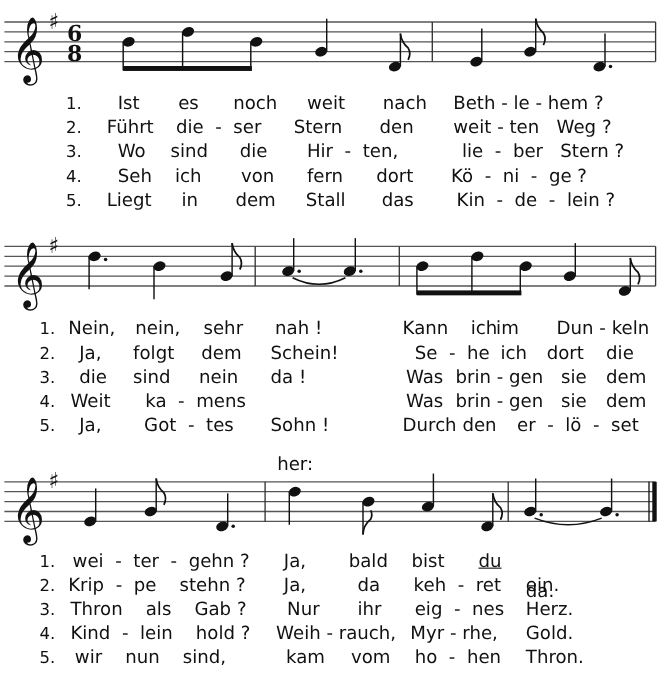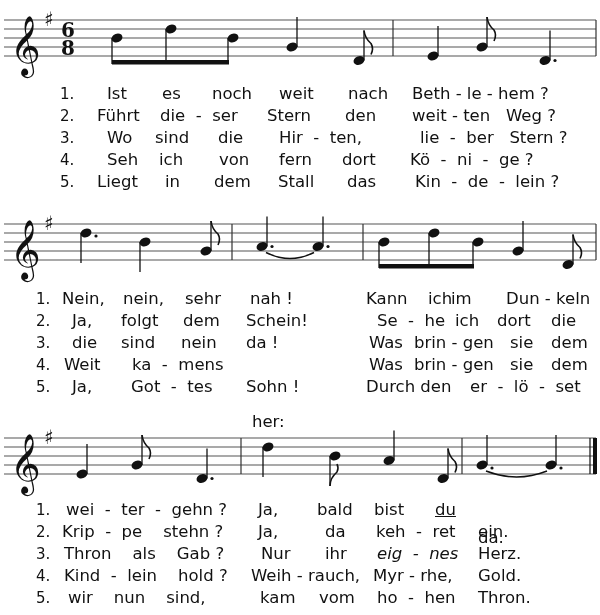--- a/index.html
+++ b/index.html
@@ -263,21 +263,21 @@
     <span class="vnum" style="left: 36px; top: 522px;">2.</span>
     <span class="lyric" style="left: 62px; top: 522px;">Krip  -  pe    stehn ?</span>
     <span class="lyric" style="left: 258px; top: 522px;">Ja,</span>
     <span class="lyric" style="left: 325px; top: 522px;">da</span>
     <span class="lyric" style="left: 376px; top: 522px;">keh  -  ret</span>
     <span class="lyric" style="left: 478px; top: 522px;">ein.</span>
     <span class="vnum" style="left: 36px; top: 544px;">3.</span>
     <span class="lyric" style="left: 64px; top: 544px;">Thron    als    Gab ?</span>
     <span class="lyric" style="left: 261px; top: 544px;">Nur</span>
     <span class="lyric" style="left: 325px; top: 544px;">ihr</span>
-    <span class="lyric" style="left: 377px; top: 544px; font-style: italic;">eig  -  nes</span>
+    <span class="lyric" style="left: 377px; top: 544px;">eig  -  nes</span>
     <span class="lyric" style="left: 478px; top: 544px;">Herz.</span>
     <span class="vnum" style="left: 36px; top: 566px;">4.</span>
     <span class="lyric" style="left: 64px; top: 566px;">Kind  -  lein    hold ?</span>
     <span class="lyric" style="left: 251px; top: 566px;">Weih - rauch,</span>
     <span class="lyric" style="left: 373px; top: 566px;">Myr - rhe,</span>
     <span class="lyric" style="left: 478px; top: 566px;">Gold.</span>
     <span class="vnum" style="left: 36px; top: 588px;">5.</span>
     <span class="lyric" style="left: 68px; top: 588px;">wir    nun    sind,</span>
     <span class="lyric" style="left: 260px; top: 588px;">kam</span>
     <span class="lyric" style="left: 319px; top: 588px;">vom</span>

